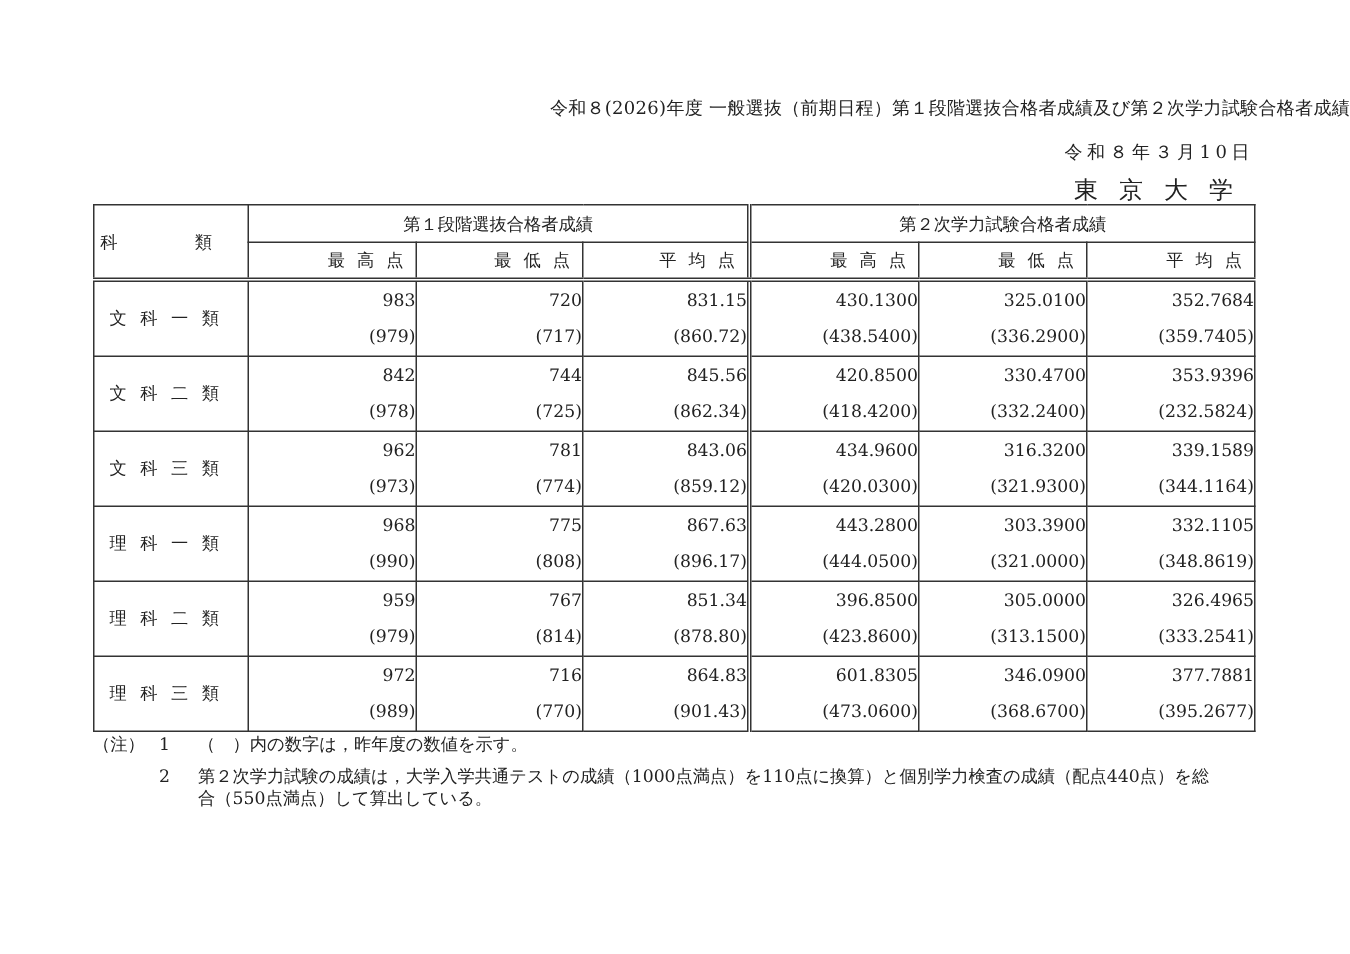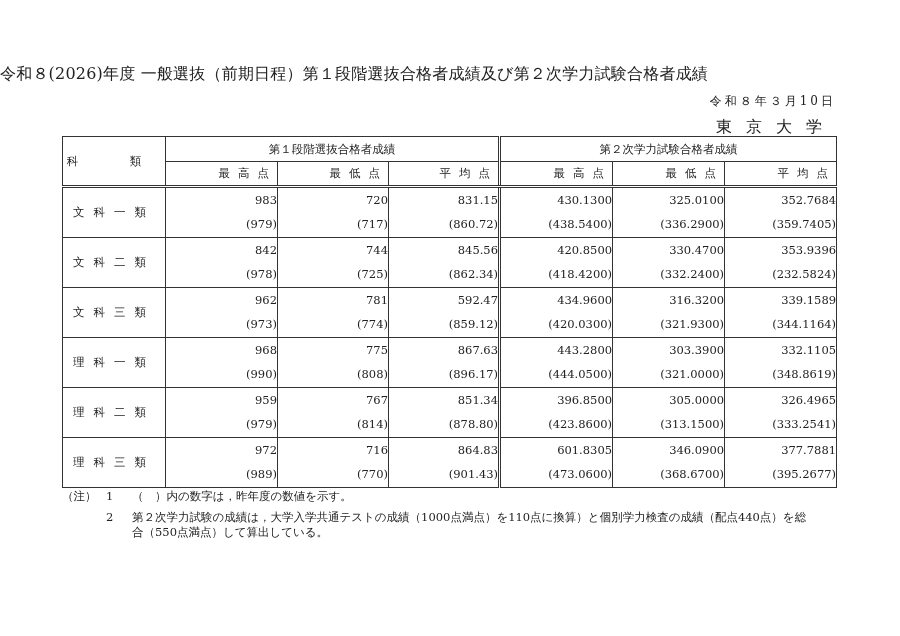--- a/index.html
+++ b/index.html
@@ -1,18 +1,18 @@
 <!DOCTYPE html>
 <html><head>
 <meta charset="utf-8">
 <style>
   html, body { margin:0; padding:0; background:#ffffff; }
   body { width:900px; height:636px; position:relative; overflow:hidden;
          font-family:"DejaVu Serif","Liberation Serif",serif; color:#222; }
-  .title { position:absolute; left:0; width:900px; top:64px; text-align:left; font-size:16px; letter-spacing:0.2px; }
+  .title { position:absolute; left:0; width:900px; top:64px; text-align:right; font-size:12px; letter-spacing:0.2px; }
   .date { position:absolute; right:64px; top:93px; font-size:12px; letter-spacing:3px; }
   .org  { position:absolute; right:64px; top:117px; font-size:16px; letter-spacing:14px; }
   table.scores { position:absolute; left:62px; top:136px; width:774px; border-collapse:collapse;
                  table-layout:fixed; font-size:11.5px; }
   table.scores td, table.scores th { border:1px solid #333; padding:0; font-weight:normal; }
   .outer { border:1.5px solid #333 !important; }
   th.grp { height:24px; }
   th.sub { height:23px; text-align:right; letter-spacing:8px; }
   th.cat { letter-spacing:20px; }
   tr.hdr2 th { border-bottom:3px double #333; }
@@ -117,21 +117,21 @@
         <td class="cat">文科三類</td>
         <td class="num">
           <div>962</div>
           <div>(973)</div>
         </td>
         <td class="num">
           <div>781</div>
           <div>(774)</div>
         </td>
         <td class="num">
-          <div>592.47</div>
+          <div>843.06</div>
           <div>(859.12)</div>
         </td>
         <td class="num dbl-left">
           <div>434.9600</div>
           <div>(420.0300)</div>
         </td>
         <td class="num">
           <div>316.3200</div>
           <div>(321.9300)</div>
         </td>

